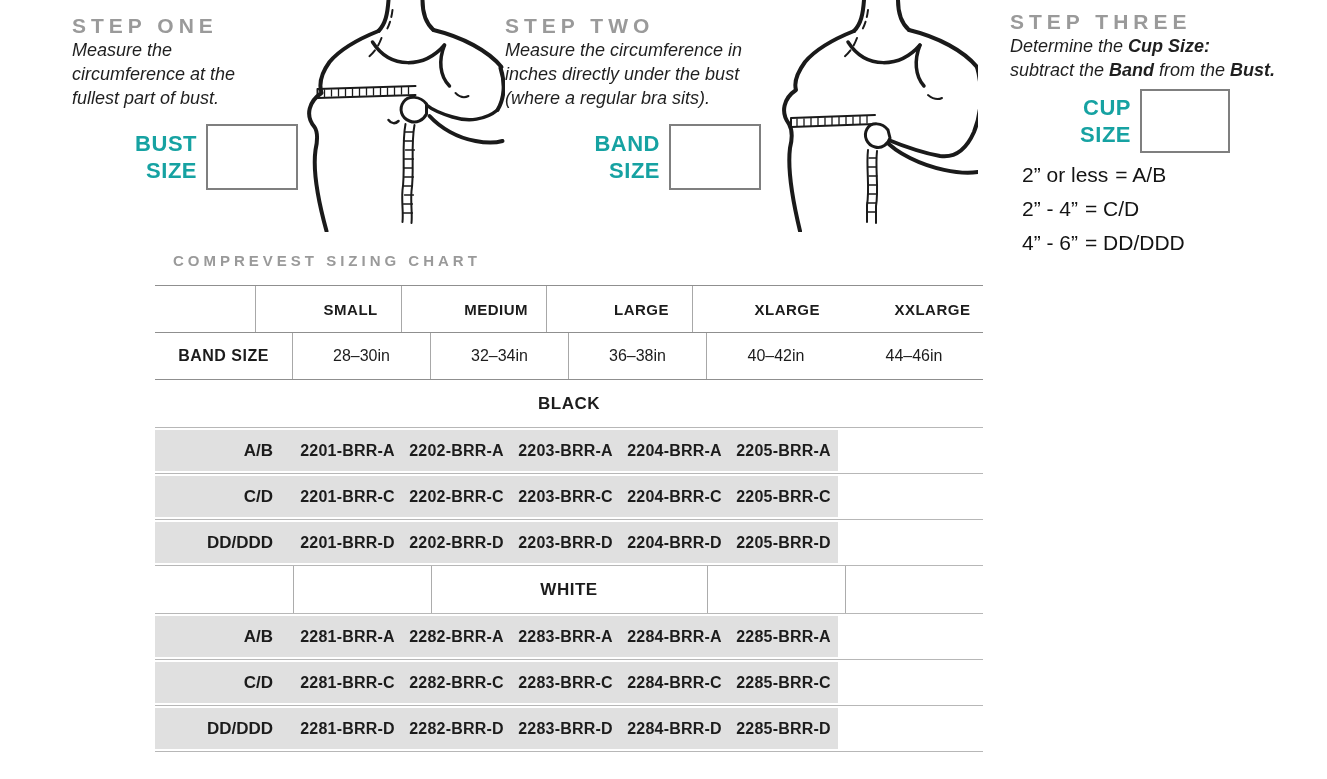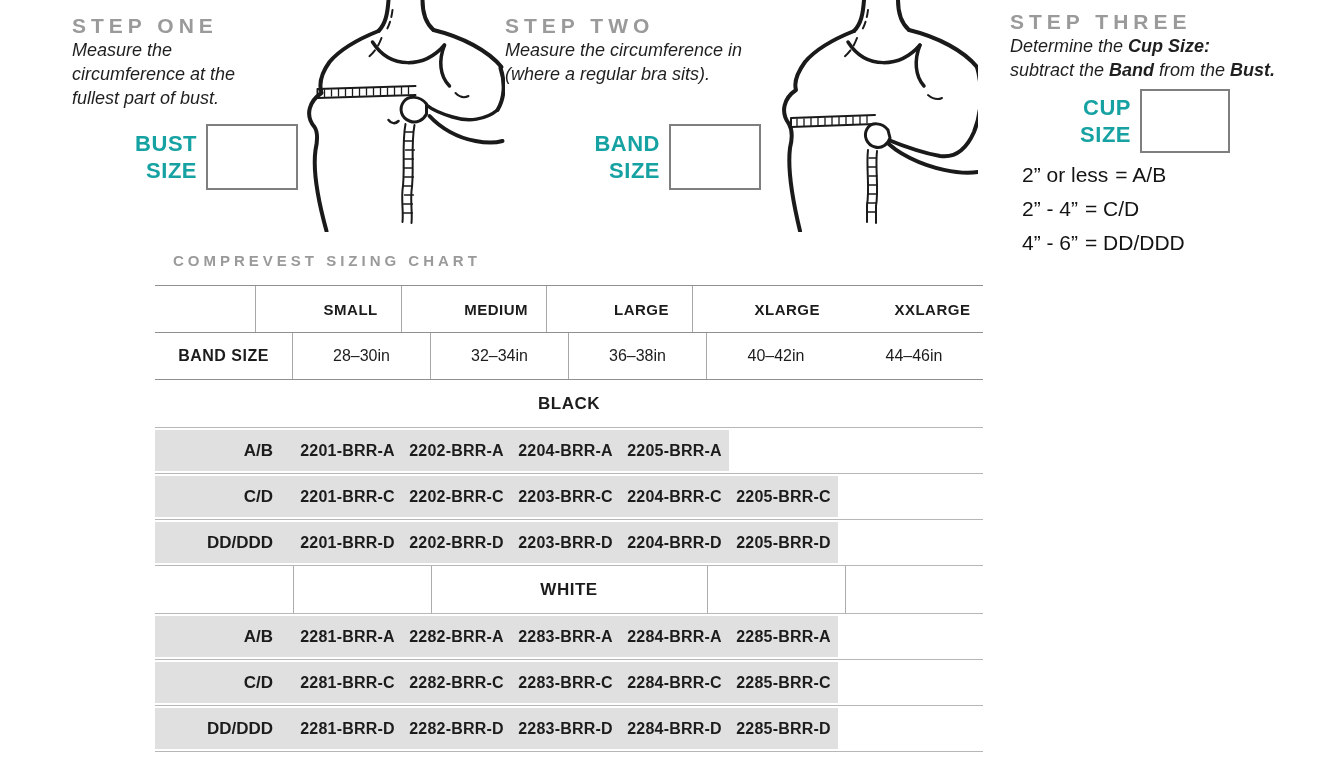--- a/index.html
+++ b/index.html
@@ -94,20 +94,21 @@
       <path d="M102,132 L111,132 M101,141 L110,141 M103,150 L112,150 M102,159 L111,159 M101,168 L110,168 M102,177 L111,177 M101,186 L110,186 M102,195 L111,195 M101,204 L110,204 M101,213 L110,213" stroke-width="1.3"></path>
       <path d="M86,120 C89,124 93,124 96,121" stroke-width="2.5"></path>
       <path d="M153,93 C157,97 162,98 166,96" stroke-width="2"></path>
     </svg>
   </div>
 
   <div class="step" style="left:505px; top:14px; width:290px;">
     <div class="step-heading">STEP TWO</div>
     <div class="step-desc">
       <div>Measure the circumference in</div>
+      <div>inches directly under the bust</div>
       <div>(where a regular bra sits).</div>
     </div>
   </div>
   <div class="size-box-row" style="left:530px; top:124px; width:231px;">
     <div class="size-box-label">
       <div>BAND</div>
       <div>SIZE</div>
     </div>
     <div class="size-box"></div>
   </div>
@@ -178,20 +179,21 @@
 
     <div class="section-row">
       <div class="section-label">BLACK</div>
     </div>
 
     <div class="cup-rows">
       <div class="t-row cup-row">
         <div class="t-cell cup-label">A/B</div>
         <div class="t-cell code-cell">2201-BRR-A</div>
         <div class="t-cell code-cell">2202-BRR-A</div>
+        <div class="t-cell code-cell">2203-BRR-A</div>
         <div class="t-cell code-cell">2204-BRR-A</div>
         <div class="t-cell code-cell">2205-BRR-A</div>
       </div>
       <div class="t-row cup-row">
         <div class="t-cell cup-label">C/D</div>
         <div class="t-cell code-cell">2201-BRR-C</div>
         <div class="t-cell code-cell">2202-BRR-C</div>
         <div class="t-cell code-cell">2203-BRR-C</div>
         <div class="t-cell code-cell">2204-BRR-C</div>
         <div class="t-cell code-cell">2205-BRR-C</div>

